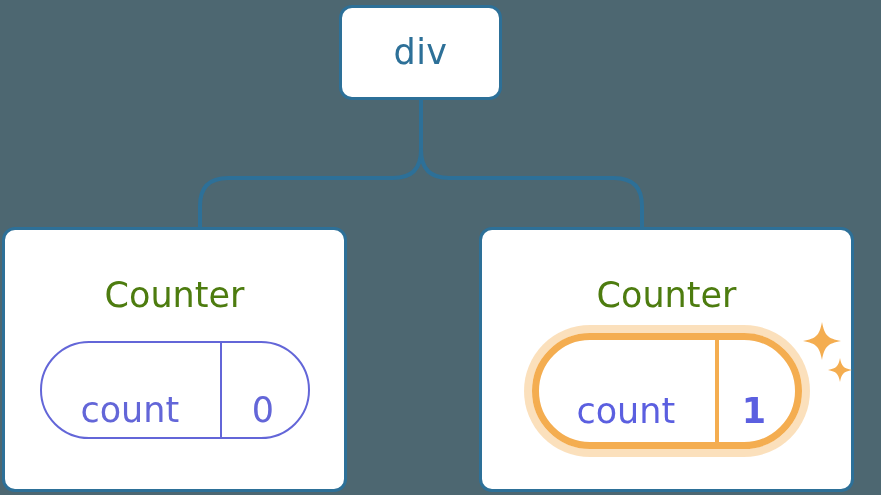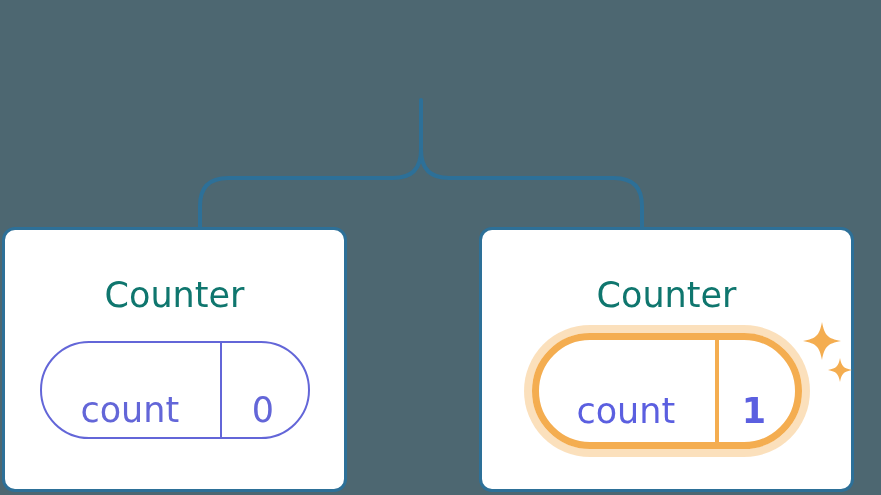--- a/index.html
+++ b/index.html
@@ -63,21 +63,21 @@
   .card-left  { left: 2px;   top: 227px; width: 345px; height: 265px; }
   .card-right { left: 479px; top: 227px; width: 375px; height: 265px; }
 
   .card-title {
     position: absolute;
     left: 0;
     right: 0;
     top: 48px;
     text-align: center;
     font-size: 35px;
-    color: #0f766e;
+    color: #4d7c0f;
     line-height: 1;
   }
 
   
   .pill-wrap {
     position: absolute;
     left: 50%;
     transform: translateX(-50%);
     top: 111px;
   }
@@ -160,20 +160,23 @@
              L 228 178
              Q 200 178 200 206
              L 200 228" fill="none" stroke="#2d7098" stroke-width="4" stroke-linecap="round"></path>
     <path d="M 421 150
              Q 421 178 449 178
              L 614 178
              Q 642 178 642 206
              L 642 228" fill="none" stroke="#2d7098" stroke-width="4" stroke-linecap="round"></path>
   </svg>
 
+  <div class="root-node">
+    <span class="root-label">div</span>
+  </div>
 
   <div class="card card-left">
     <div class="card-title">Counter</div>
     <div class="pill-wrap">
       <div class="pill">
         <div class="pill-key">count</div>
         <div class="pill-divider"></div>
         <div class="pill-val">0</div>
       </div>
     </div>

